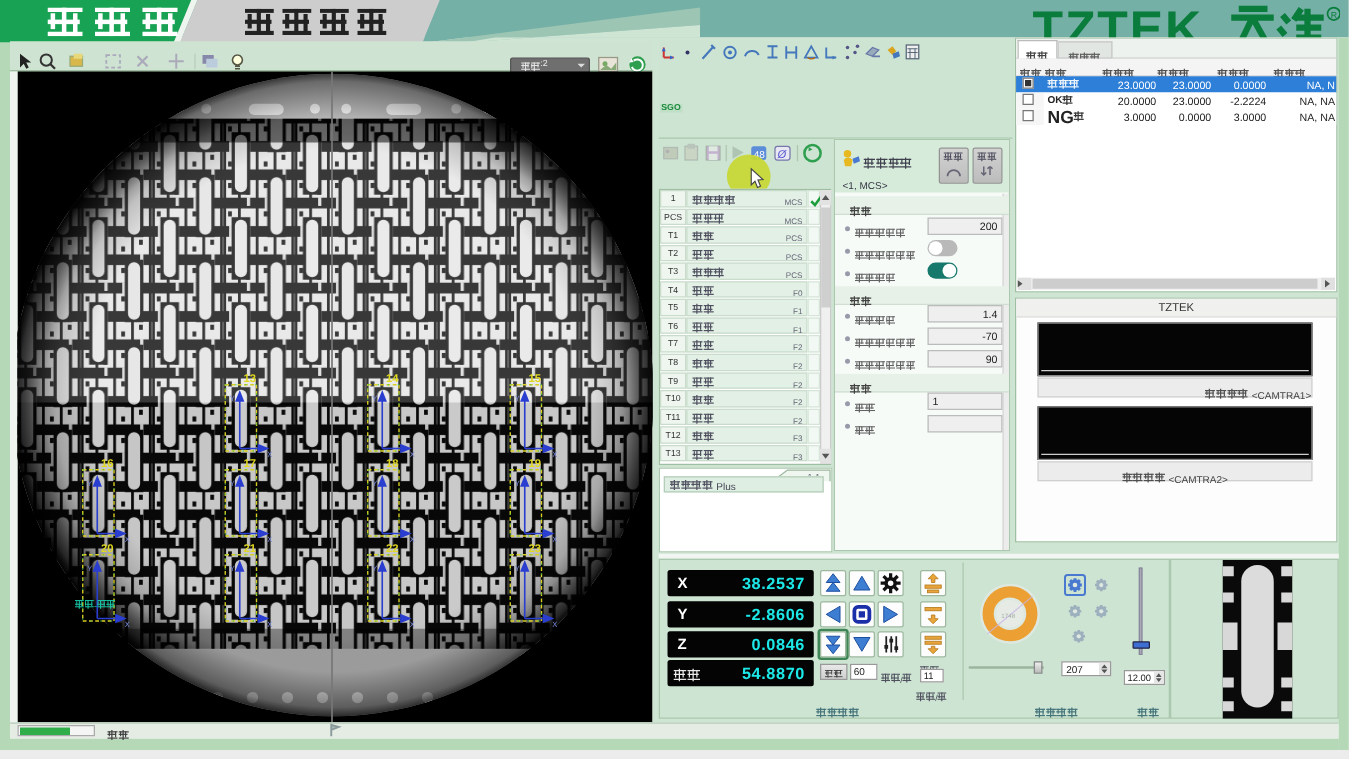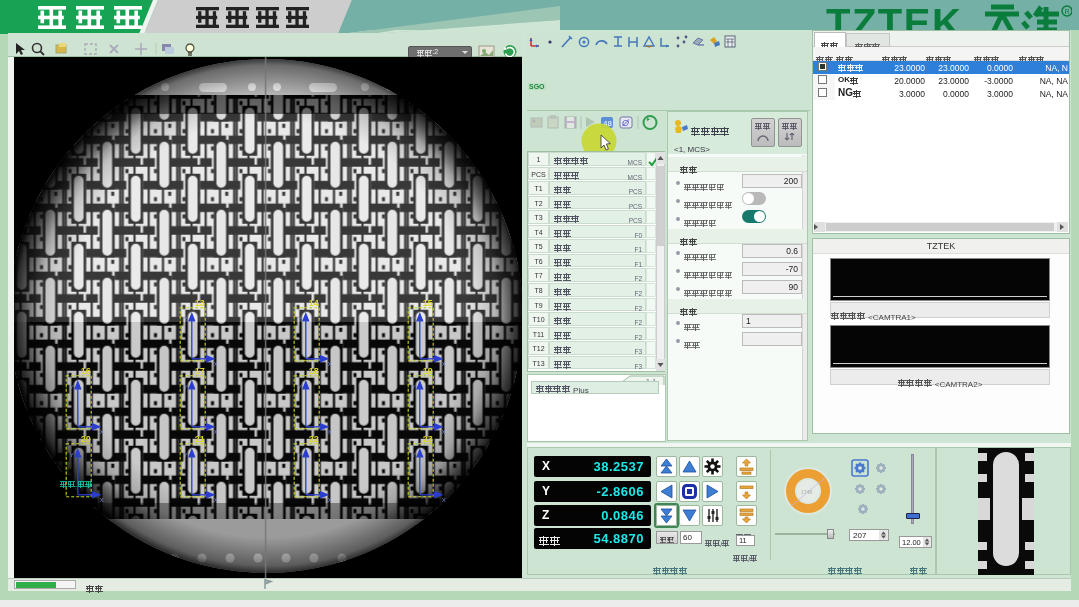--- a/index.html
+++ b/index.html
@@ -482,21 +482,21 @@
     <div style="position:absolute;left:1px;top:1px;width:11px;height:11px;background:#fff;border-radius:50%"></div>
   </div>
 <div class="abs" style="left:676px;top:217px;width:4px;height:4px;background:#99a;border-radius:50%"></div>
 <div class="abs" style="left:684px;top:213px"><span class="zs" style="font-size:7.5px;color:#555;"><i class="z"></i><i class="z"></i><i class="z"></i><i class="z"></i></span></div>
 <div class="abs" style="left:742px;top:210px;width:24px;height:13px;background:#17796b;border-radius:7px">
     <div style="position:absolute;right:1px;top:1px;width:11px;height:11px;background:#fff;border-radius:50%"></div>
   </div>
 <div class="abs" style="left:668px;top:229px;width:139px;height:15px;background:#e7f1e8;border-bottom:1px solid #d0ddd1"><span style="margin:3px 0 0 12px;display:inline-block"><span class="zs" style="font-size:8px;color:#333;font-weight:bold"><i class="z"></i><i class="z"></i></span></span></div>
 <div class="abs" style="left:676px;top:251px;width:4px;height:4px;background:#99a;border-radius:50%"></div>
 <div class="abs" style="left:684px;top:247px"><span class="zs" style="font-size:7.5px;color:#555;"><i class="z"></i><i class="z"></i><i class="z"></i><i class="z"></i></span></div>
-<div class="abs" style="left:742px;top:244px;width:60px;height:14px;background:#efefef;border:1px solid #bbb;font-size:8.5px;color:#222;line-height:13px;text-align:right;padding:0 3px">0.6</div>
+<div class="abs" style="left:742px;top:244px;width:60px;height:14px;background:#efefef;border:1px solid #bbb;font-size:8.5px;color:#222;line-height:13px;text-align:right;padding:0 3px">1.4</div>
 <div class="abs" style="left:676px;top:269px;width:4px;height:4px;background:#99a;border-radius:50%"></div>
 <div class="abs" style="left:684px;top:265px"><span class="zs" style="font-size:7.5px;color:#555;"><i class="z"></i><i class="z"></i><i class="z"></i><i class="z"></i><i class="z"></i><i class="z"></i></span></div>
 <div class="abs" style="left:742px;top:262px;width:60px;height:14px;background:#efefef;border:1px solid #bbb;font-size:8.5px;color:#222;line-height:13px;text-align:right;padding:0 3px">-70</div>
 <div class="abs" style="left:676px;top:287px;width:4px;height:4px;background:#99a;border-radius:50%"></div>
 <div class="abs" style="left:684px;top:283px"><span class="zs" style="font-size:7.5px;color:#555;"><i class="z"></i><i class="z"></i><i class="z"></i><i class="z"></i><i class="z"></i><i class="z"></i></span></div>
 <div class="abs" style="left:742px;top:280px;width:60px;height:14px;background:#efefef;border:1px solid #bbb;font-size:8.5px;color:#222;line-height:13px;text-align:right;padding:0 3px">90</div>
 <div class="abs" style="left:668px;top:299px;width:139px;height:15px;background:#e7f1e8;border-bottom:1px solid #d0ddd1"><span style="margin:3px 0 0 12px;display:inline-block"><span class="zs" style="font-size:8px;color:#333;font-weight:bold"><i class="z"></i><i class="z"></i></span></span></div>
 <div class="abs" style="left:676px;top:321px;width:4px;height:4px;background:#99a;border-radius:50%"></div>
 <div class="abs" style="left:684px;top:317px"><span class="zs" style="font-size:7.5px;color:#555;"><i class="z"></i><i class="z"></i></span></div>
 <div class="abs" style="left:742px;top:314px;width:60px;height:14px;background:#efefef;border:1px solid #bbb;font-size:8.5px;color:#222;line-height:13px;text-align:left;padding:0 3px">1</div>
@@ -540,31 +540,31 @@
     <div style="position:absolute;left:5px;top:1px;width:9px;height:9px;background:#fff;border:1px solid #777"></div>
   </div>
 <div class="abs" style="left:838px;top:76px;height:9px;line-height:8px"><span style="font-size:8px;color:#222;font-weight:bold;vertical-align:top">OK</span><span class="zs" style="font-size:8px;color:#222;"><i class="z"></i></span></div>
 <div class="abs" style="left:925px;top:76px;width:0">
     <span style="position:absolute;right:0;font-size:8.5px;color:#222;white-space:nowrap">20.0000</span>
   </div>
 <div class="abs" style="left:969px;top:76px;width:0">
     <span style="position:absolute;right:0;font-size:8.5px;color:#222;white-space:nowrap">23.0000</span>
   </div>
 <div class="abs" style="left:1013px;top:76px;width:0">
-    <span style="position:absolute;right:0;font-size:8.5px;color:#222;white-space:nowrap">-3.0000</span>
+    <span style="position:absolute;right:0;font-size:8.5px;color:#222;white-space:nowrap">-2.2224</span>
   </div>
 <div class="abs" style="left:1068px;top:76px;width:0">
     <span style="position:absolute;right:0;font-size:8.5px;color:#222;white-space:nowrap">NA,&nbsp;NA</span>
   </div>
 <div class="abs" style="left:813px;top:87px;width:256px;height:13px;background:#fff"></div>
 <div class="abs" style="left:813px;top:87px;width:22px;height:13px;background:#f6f6f6"></div>
 <div class="abs" style="left:813px;top:87px;width:22px;height:13px">
     <div style="position:absolute;left:5px;top:1px;width:9px;height:9px;background:#fff;border:1px solid #777"></div>
   </div>
-<div class="abs" style="left:838px;top:89px;height:9px;line-height:8px"><span style="font-size:10px;color:#222;font-weight:bold;vertical-align:top">NG</span><span class="zs" style="font-size:8px;color:#222;"><i class="z"></i></span></div>
+<div class="abs" style="left:838px;top:89px;height:9px;line-height:8px"><span style="font-size:14px;color:#222;font-weight:bold;vertical-align:top">NG</span><span class="zs" style="font-size:8px;color:#222;"><i class="z"></i></span></div>
 <div class="abs" style="left:925px;top:89px;width:0">
     <span style="position:absolute;right:0;font-size:8.5px;color:#222;white-space:nowrap">3.0000</span>
   </div>
 <div class="abs" style="left:969px;top:89px;width:0">
     <span style="position:absolute;right:0;font-size:8.5px;color:#222;white-space:nowrap">0.0000</span>
   </div>
 <div class="abs" style="left:1013px;top:89px;width:0">
     <span style="position:absolute;right:0;font-size:8.5px;color:#222;white-space:nowrap">3.0000</span>
   </div>
 <div class="abs" style="left:1068px;top:89px;width:0">
@@ -576,21 +576,21 @@
     <path d="M7,5 l4,-3 0,6 z" transform="rotate(180 5.5 5)" fill="#555"></path>
 <rect x="243" y="0" width="11" height="10" fill="#e0e0e0"></rect>
     <path d="M246,2 l4,3 -4,3 z" fill="#555"></path>
 <rect x="12" y="1" width="228" height="8" fill="#cdcdcd"></rect>
   </svg>
 <div class="abs" style="left:812px;top:238px;width:258px;height:196px;background:#fdfdfd;border:1px solid #9ebfa1"></div>
 <div class="abs" style="left:813px;top:239px;width:256px;height:15px;background:#f0f0ee;border-bottom:1px solid #ddd;text-align:center;font-size:9px;color:#333;line-height:15px">TZTEK</div>
 <div class="abs" style="left:830px;top:258px;width:220px;height:43px;background:#050505;border:1px solid #888">
     <div style="position:absolute;left:2px;bottom:3px;width:214px;height:1px;background:#cfcfcf"></div>
   </div>
-<div class="abs" style="left:830px;top:302px;width:220px;height:16px;background:#ececec;border:1px solid #d0d0d0;text-align:left"><span style="margin-top:3px;display:inline-block"><span class="zs" style="font-size:8px;color:#444;"><i class="z"></i><i class="z"></i><i class="z"></i><i class="z"></i></span></span><span style="font-size:8px;color:#444"> &lt;CAMTRA1&gt;</span></div>
+<div class="abs" style="left:830px;top:302px;width:220px;height:16px;background:#ececec;border:1px solid #d0d0d0;text-align:right"><span style="margin-top:3px;display:inline-block"><span class="zs" style="font-size:8px;color:#444;"><i class="z"></i><i class="z"></i><i class="z"></i><i class="z"></i></span></span><span style="font-size:8px;color:#444"> &lt;CAMTRA1&gt;</span></div>
 <div class="abs" style="left:830px;top:325px;width:220px;height:43px;background:#050505;border:1px solid #888">
     <div style="position:absolute;left:2px;bottom:3px;width:214px;height:1px;background:#cfcfcf"></div>
   </div>
 <div class="abs" style="left:830px;top:369px;width:220px;height:16px;background:#ececec;border:1px solid #d0d0d0;text-align:center"><span style="margin-top:3px;display:inline-block"><span class="zs" style="font-size:8px;color:#444;"><i class="z"></i><i class="z"></i><i class="z"></i><i class="z"></i></span></span><span style="font-size:8px;color:#444"> &lt;CAMTRA2&gt;</span></div>
 <div class="abs" style="left:527px;top:443px;width:544px;height:4px;background:#f2f6f2"></div>
 <div class="abs" style="left:527px;top:447px;width:409px;height:128px;background:#cde4d2;border:1px solid #aac8ad"></div>
 <div class="abs" style="left:936px;top:447px;width:135px;height:128px;background:#cde4d2;border:1px solid #aac8ad"></div>
 <div class="abs" style="left:534px;top:456px;width:117px;height:21px;background:#040404;border-radius:2px">
     <span style="position:absolute;left:8px;top:3px;color:#fff;font-size:12px;font-weight:bold">X</span>
     <span style="position:absolute;right:7px;top:3px;color:#1de8e8;font-size:13px;font-weight:bold;letter-spacing:0.5px">38.2537</span>

